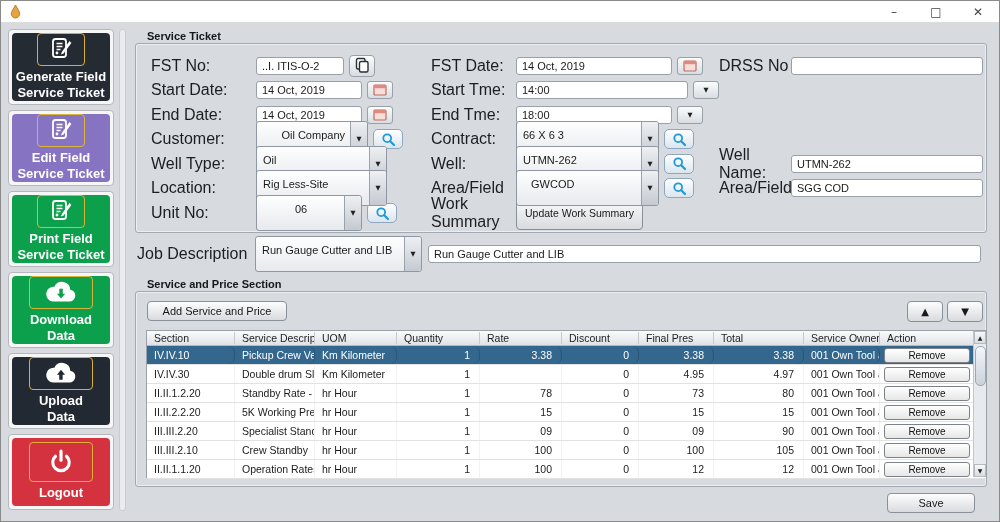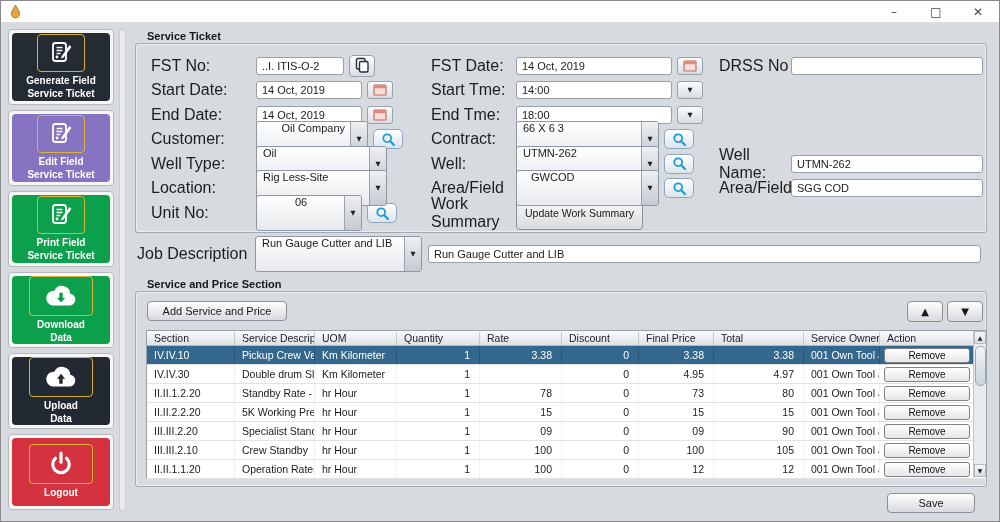--- a/index.html
+++ b/index.html
@@ -20,38 +20,38 @@
     font-family:"DejaVu Sans", sans-serif; }
   
   .side-card { position:absolute; left:7px; width:106px; height:76px;
     background:#f6f6f6; border:1px solid #b5b7ba; border-radius:4px; padding:3px; }
   .side-btn { width:100%; height:100%; border:none; border-radius:4px; cursor:pointer;
     display:flex; flex-direction:column; align-items:center; justify-content:center; gap:3px; }
   .icon-frame { border:1px solid rgba(226,182,52,0.95); border-radius:4px;
     display:flex; align-items:center; justify-content:center; }
   .frame-doc { width:48px; height:38px; }
   .frame-wide { width:64px; height:40px; }
-  .side-label { color:#fff; font-weight:bold; font-size:10px; line-height:1.25; text-align:center; }
+  .side-label { color:#fff; font-weight:bold; font-size:13px; line-height:1.25; text-align:center; }
   .side-scroll { position:absolute; left:118px; top:28px; width:7px; height:482px;
     background:#e9ebee; border:1px solid #c8cbcf; border-radius:3px; }
   
   .groupbox { position:absolute; border:1px solid #a3a9b1; border-radius:3px;
     box-shadow: inset 0 0 0 1px rgba(255,255,255,0.55); }
   .group-title { position:absolute; font-size:11px; font-weight:bold; color:#15171a; }
   
   .fcol { position:absolute; }
   .frow { display:flex; align-items:center; height:19px; margin-bottom:5.6px; }
   .flabel { font-size:16px; color:#1c1e21; flex:none; }
   .w105 { width:105px; } .w85 { width:85px; } .w72 { width:72px; }
   .tinput { height:18px; border:1px solid #98a0aa; border-radius:3px; background:#fff;
     font-size:11px; padding:0 5px; display:flex; align-items:center; overflow:hidden;
     white-space:nowrap; }
   .combo { position:relative; height:36px; border:1px solid #8f98a2; border-radius:3px;
     background:linear-gradient(#fefefe,#e7eaee); font-size:11px;
-    display:flex; padding:0 22px 8px 6px; overflow:hidden; white-space:nowrap; cursor:pointer; }
+    display:flex; align-items:center; padding:0 22px 8px 6px; overflow:hidden; white-space:nowrap; cursor:pointer; }
   .combo .dd { position:absolute; right:0; top:0; bottom:0; width:17px;
     border-left:1px solid #9aa2ac; border-radius:0 2px 2px 0;
     background:linear-gradient(#eef0f2,#c4cad1); display:flex; align-items:center; justify-content:center; }
   .combo .dd::after { content:"▼"; font-size:6.5px; color:#222; font-family:"DejaVu Sans",sans-serif; }
   .ta-right { justify-content:flex-end; }
   .ta-center { justify-content:center; }
   .iconbtn { margin-left:5px; border:1px solid #98a0a8; border-radius:3px; cursor:pointer;
     background:linear-gradient(#fbfcfd,#d9dde2); display:flex; align-items:center; justify-content:center; flex:none; }
   .copybtn { width:26px; height:22px; border-radius:4px; }
   .calbtn  { width:26px; height:18px; }
@@ -67,21 +67,21 @@
   .tablewrap { position:absolute; left:145px; top:329px; width:841px; height:148px;
     background:#fff; border:1px solid #9aa1a9; }
   .thead { display:flex; height:15px; background:linear-gradient(#fafbfc,#dfe2e6);
     border-bottom:1px solid #b6bac0;align-items:center; }
   .th { font-size:10.5px; color:#1c1e21; padding:0 0 0 7px; display:flex; align-items:center;
     border-right:1px solid #c5c9ce; overflow:hidden; white-space:nowrap; cursor:pointer; }
   .trow { display:flex; height:19px; background:#fff; border-bottom:1px solid #e2e2e2; cursor:pointer; }
   .trow.selected { background:#33678e; color:#fff; }
   .td { font-size:10.5px; padding:0 0 0 7px; display:flex; align-items:center;
     overflow:hidden; white-space:nowrap; border-right:1px solid rgba(0,0,0,0.05); }
-  .trow.selected .td { border-right:1px solid rgba(0,0,0,0.18); }
+  .trow.selected .td { border-right:1px solid rgba(0,0,0,0.18);border-radius:7px; }
   .td.num { justify-content:flex-end; padding:0 9px 0 0; }
   .c0{width:88px;} .c1{width:80px;} .c2{width:82px;} .c3{width:83px;} .c4{width:82px;}
   .c5{width:77px;} .c6{width:75px;} .c7{width:90px;} .c8{width:76px;} .c9{width:95px;}
   .td.c9 { justify-content:center; padding:0; }
   .rm { width:86px; height:15px; font-size:10px; border:1px solid #7d828a; border-radius:3px;
     background:linear-gradient(#ffffff,#e6e6e6); cursor:pointer;
     font-family:"Liberation Sans",sans-serif; color:#111; }
   .tscroll { position:absolute; top:0; right:0; width:13px; height:146px;
     background:#e7eaee; border-left:1px solid #c2c6cb; }
   .sc-arrow { position:absolute; left:0; width:12px; height:13px; border:1px solid #b6bac0;
@@ -295,21 +295,21 @@
         <span style="display:flex">
             <svg width="14" height="12" viewBox="0 0 14 12">
               <rect x="1" y="1" width="12" height="10" rx="1" fill="#f6dedb" stroke="#c06a60" stroke-width="1.2"></rect>
               <path d="M1 1 h12 v3.2 h-12 z" fill="#e08a7e"></path>
             </svg>
           </span>
       </button>
     </div>
     <div class="frow">
       <span class="flabel w85">Start Tme:</span>
-      <span class="tinput" style="width:156px">14:00</span>
+      <span class="tinput" style="width:172px">14:00</span>
       <button class="iconbtn ddbtn"></button>
     </div>
     <div class="frow">
       <span class="flabel w85">End Tme:</span>
       <span class="tinput" style="width:156px">18:00</span>
       <button class="iconbtn ddbtn"></button>
     </div>
     <div class="frow">
       <span class="flabel w85">Contract:</span>
       <span class="combo" style="width:143px">
@@ -402,21 +402,21 @@
     </button>
 
   <div class="tablewrap">
     <div class="thead">
       <span class="th c0">Section</span>
       <span class="th c1">Service Descripti...</span>
       <span class="th c2">UOM</span>
       <span class="th c3">Quantity</span>
       <span class="th c4">Rate</span>
       <span class="th c5">Discount</span>
-      <span class="th c6">Final Price</span>
+      <span class="th c6">Final Pres</span>
       <span class="th c7">Total</span>
       <span class="th c8">Service Owners...</span>
       <span class="th c9">Action</span>
     </div>
 
     <div class="trow selected">
       <span class="td c0">IV.IV.10</span>
       <span class="td c1">Pickup Crew Ve...</span>
       <span class="td c2">Km Kilometer</span>
       <span class="td c3 num">1</span>

